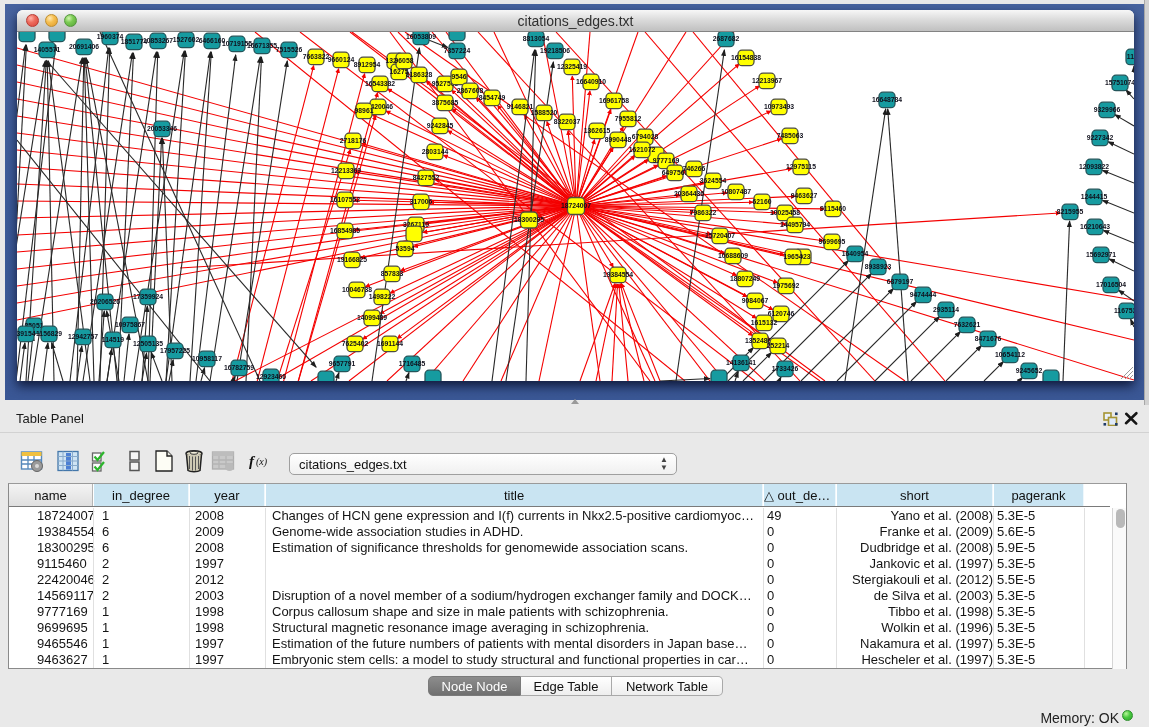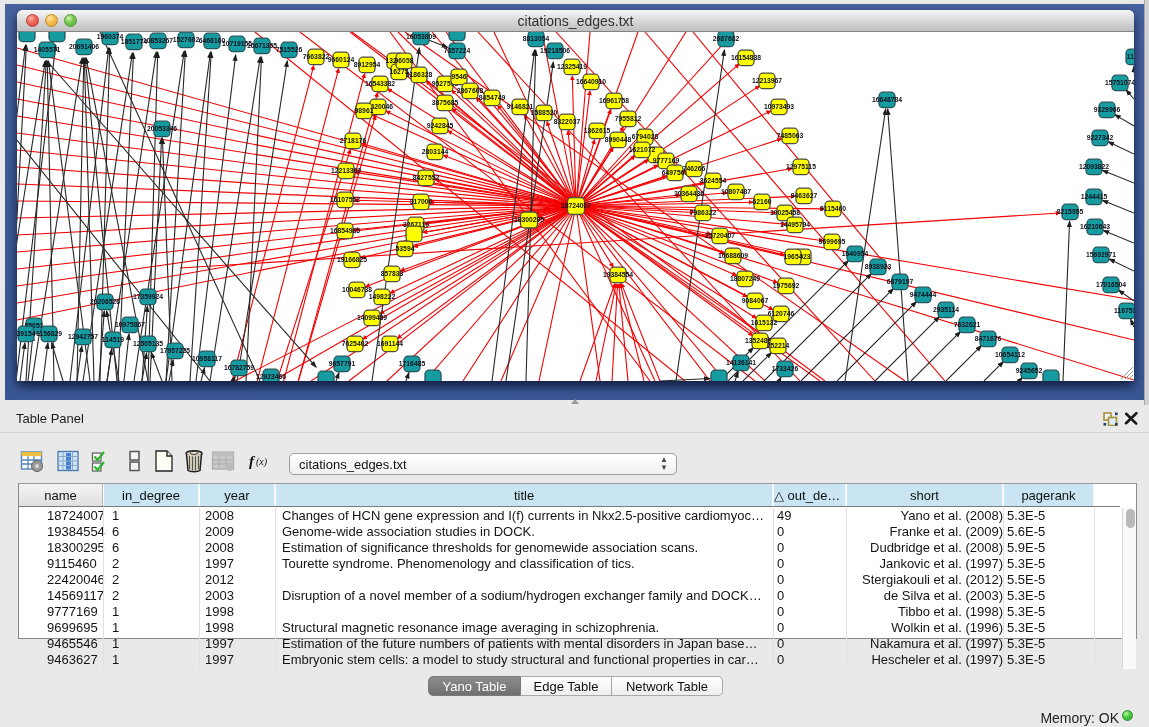--- a/index.html
+++ b/index.html
@@ -9,21 +9,21 @@
 .title{position:absolute;width:100%;text-align:center;top:3px;font-size:14px;color:#303030}
 .tl{position:absolute;top:4px;width:13px;height:13px;border-radius:50%}
 .tl.r{left:9px;background:radial-gradient(circle at 35% 30%,#ffb3a8,#ee6d5f 40%,#d8433a);border:1px solid #b93b34}
 .tl.y{left:28px;background:radial-gradient(circle at 35% 30%,#ffe9b3,#f6bf50 40%,#df9b2d);border:1px solid #c08e2e}
 .tl.g{left:47px;background:radial-gradient(circle at 35% 30%,#d2f5b0,#7bcb53 40%,#56a436);border:1px solid #53963c}
 .divarrow{position:absolute;left:571px;top:399px;width:0;height:0;border-left:4px solid transparent;border-right:4px solid transparent;border-bottom:5px solid #9a9a9a}
 .tpbar{position:absolute;left:0;top:405px;width:1149px;height:28px;background:#e9e9e9;border-bottom:1px solid #d2d2d2}
 .tpbar .t{position:absolute;left:16px;top:6px;font-size:13px;color:#1b1b1b}
 .combo{position:absolute;left:289px;top:453px;width:388px;height:22px;background:linear-gradient(180deg,#ffffff,#f0f0f0);border:1px solid #9f9f9f;border-radius:5px;font-size:13px;color:#111;padding:3px 0 0 9px}
 .combo .arr{position:absolute;right:8px;top:2px;font-size:8px;color:#444;line-height:8px;text-align:center}
-.tbl{position:absolute;left:18px;top:483px;width:1119px;height:156px;background:#fff;border:1px solid #8a8a8a;border-top:1px solid #9a9a9a}
+.tbl{position:absolute;left:8px;top:483px;width:1119px;height:186px;background:#fff;border:1px solid #8a8a8a;border-top:1px solid #9a9a9a}
 .hdr{position:absolute;left:0;top:0;width:1101px;height:23px;border-bottom:1px solid #7a7a7a;font-size:13px;color:#111}
 .hc{position:absolute;top:0;height:22px;background:#c9e4f2;border-right:1px solid #eef7fc;text-align:center;padding-top:4px}
 .hc.gray{background:linear-gradient(180deg,#f4f4f4,#dfdfdf);border-right:1px solid #b5b5b5}
 .rows{position:absolute;left:0;top:24px;width:1101px;font-size:13px;color:#141414}
 .tr{position:relative;height:16px;white-space:nowrap}
 .tr div{position:absolute;top:0;overflow:hidden}
 .c0{left:28px}.c1{left:93px}.c2{left:186px}.c3{left:263px;width:492px}.c4{left:758px}
 .c5{left:827px;width:157px;text-align:right}.c6{left:988px}
 .colsep{position:absolute;top:24px;height:160px;width:1px;background:#e0e0e0}
 .sb{position:absolute;left:1103px;top:24px;width:14px;height:161px;border-left:1px solid #d5d5d5;background:#fafafa}
@@ -626,39 +626,38 @@
         <div class="c2">2008</div>
         <div class="c3">Changes of HCN gene expression and I(f) currents in Nkx2.5-positive cardiomyoc…</div>
         <div class="c4">49</div>
         <div class="c5">Yano et al. (2008)</div>
         <div class="c6">5.3E-5</div>
       </div>
 <div class="tr">
         <div class="c0">19384554</div>
         <div class="c1">6</div>
         <div class="c2">2009</div>
-        <div class="c3">Genome-wide association studies in DOCK.</div>
+        <div class="c3">Genome-wide association studies in ADHD.</div>
         <div class="c4">0</div>
         <div class="c5">Franke et al. (2009)</div>
         <div class="c6">5.6E-5</div>
       </div>
 <div class="tr">
         <div class="c0">18300295</div>
         <div class="c1">6</div>
         <div class="c2">2008</div>
         <div class="c3">Estimation of significance thresholds for genomewide association scans.</div>
         <div class="c4">0</div>
         <div class="c5">Dudbridge et al. (2008)</div>
         <div class="c6">5.9E-5</div>
       </div>
 <div class="tr">
         <div class="c0">9115460</div>
         <div class="c1">2</div>
         <div class="c2">1997</div>
-        <div class="c3">Tourette syndrome. Phenomenology and classification of tics.</div>
         <div class="c4">0</div>
         <div class="c5">Jankovic et al. (1997)</div>
         <div class="c6">5.3E-5</div>
       </div>
 <div class="tr">
         <div class="c0">22420046</div>
         <div class="c1">2</div>
         <div class="c2">2012</div>
         <div class="c4">0</div>
         <div class="c5">Stergiakouli et al. (2012)</div>
@@ -670,20 +669,21 @@
         <div class="c2">2003</div>
         <div class="c3">Disruption of a novel member of a sodium/hydrogen exchanger family and DOCK…</div>
         <div class="c4">0</div>
         <div class="c5">de Silva et al. (2003)</div>
         <div class="c6">5.3E-5</div>
       </div>
 <div class="tr">
         <div class="c0">9777169</div>
         <div class="c1">1</div>
         <div class="c2">1998</div>
+        <div class="c3">Corpus callosum shape and size in male patients with schizophrenia.</div>
         <div class="c4">0</div>
         <div class="c5">Tibbo et al. (1998)</div>
         <div class="c6">5.3E-5</div>
       </div>
 <div class="tr">
         <div class="c0">9699695</div>
         <div class="c1">1</div>
         <div class="c2">1998</div>
         <div class="c3">Structural magnetic resonance image averaging in schizophrenia.</div>
         <div class="c4">0</div>
@@ -714,17 +714,17 @@
     <div class="colsep" style="left:256px"></div>
     <div class="colsep" style="left:754px"></div>
     <div class="colsep" style="left:827px"></div>
     <div class="colsep" style="left:984px"></div>
     <div class="colsep" style="left:1075px"></div>
 <div class="sb">
       <div class="sbt"></div>
     </div>
 </div>
 <div class="tabs">
-<div class="seg sel" style="left:0;width:93px;border-radius:5px 0 0 5px">Yano Table</div>
+<div class="seg sel" style="left:0;width:93px;border-radius:5px 0 0 5px">Node Node</div>
 <div class="seg" style="left:93px;width:91px;border-left:none">Edge Table</div>
 <div class="seg" style="left:184px;width:111px;border-left:none;border-radius:0 5px 5px 0">Network Table</div>
 </div>
 <div class="mem">Memory: OK</div>
 <div class="dot"></div>
 </body></html>

